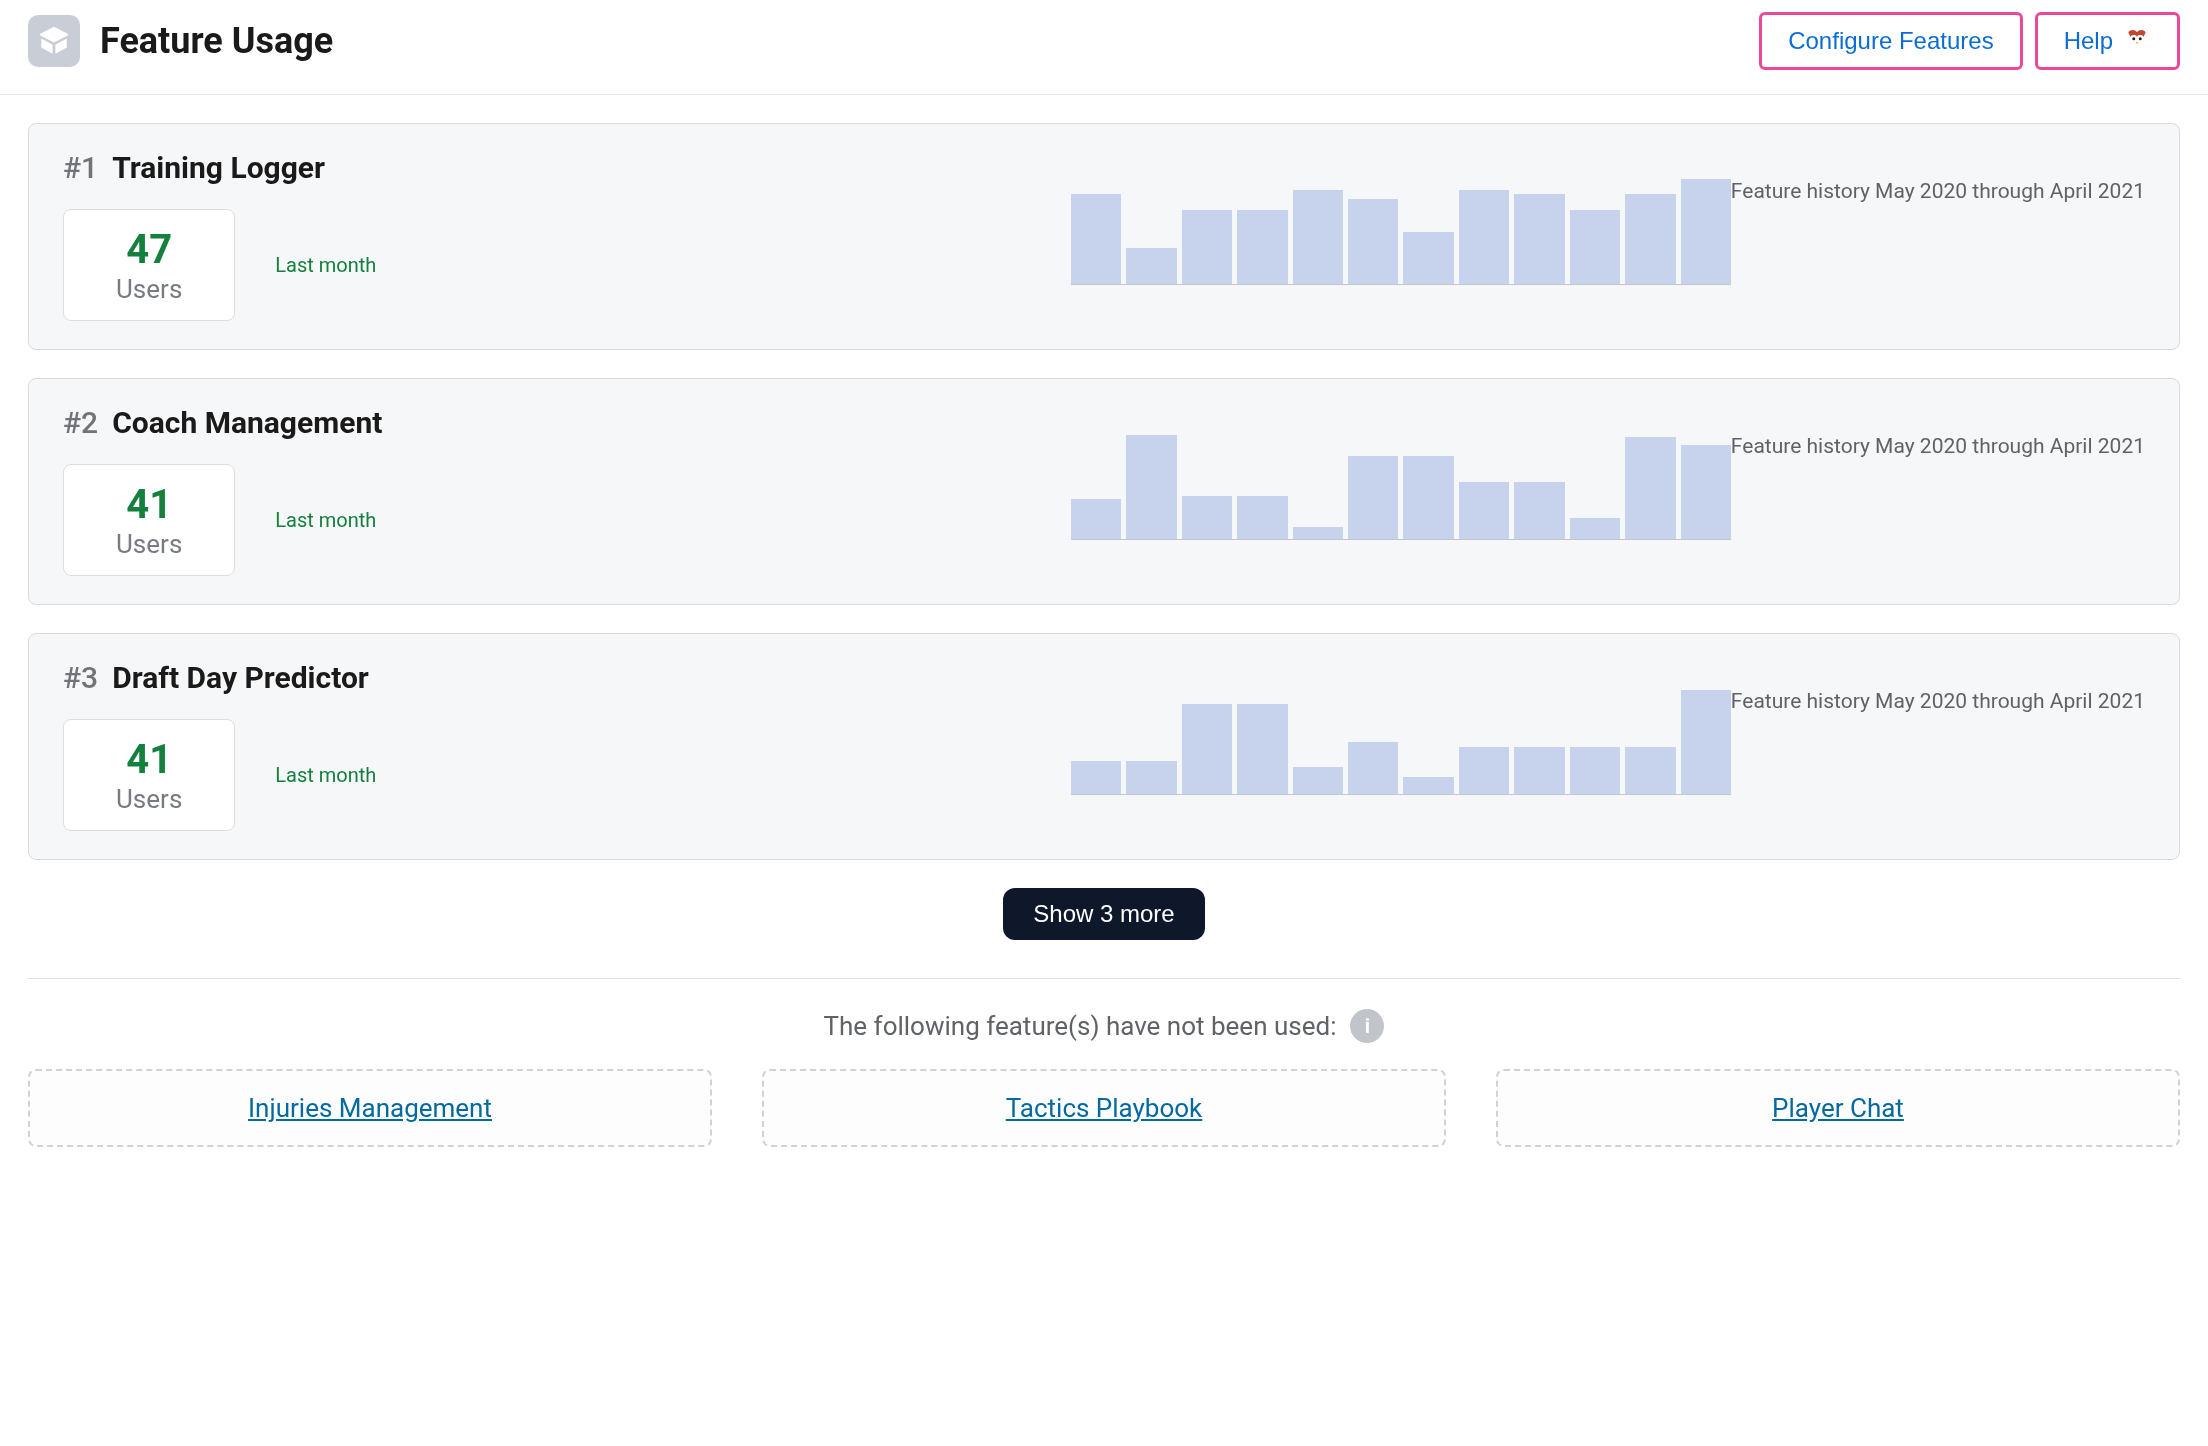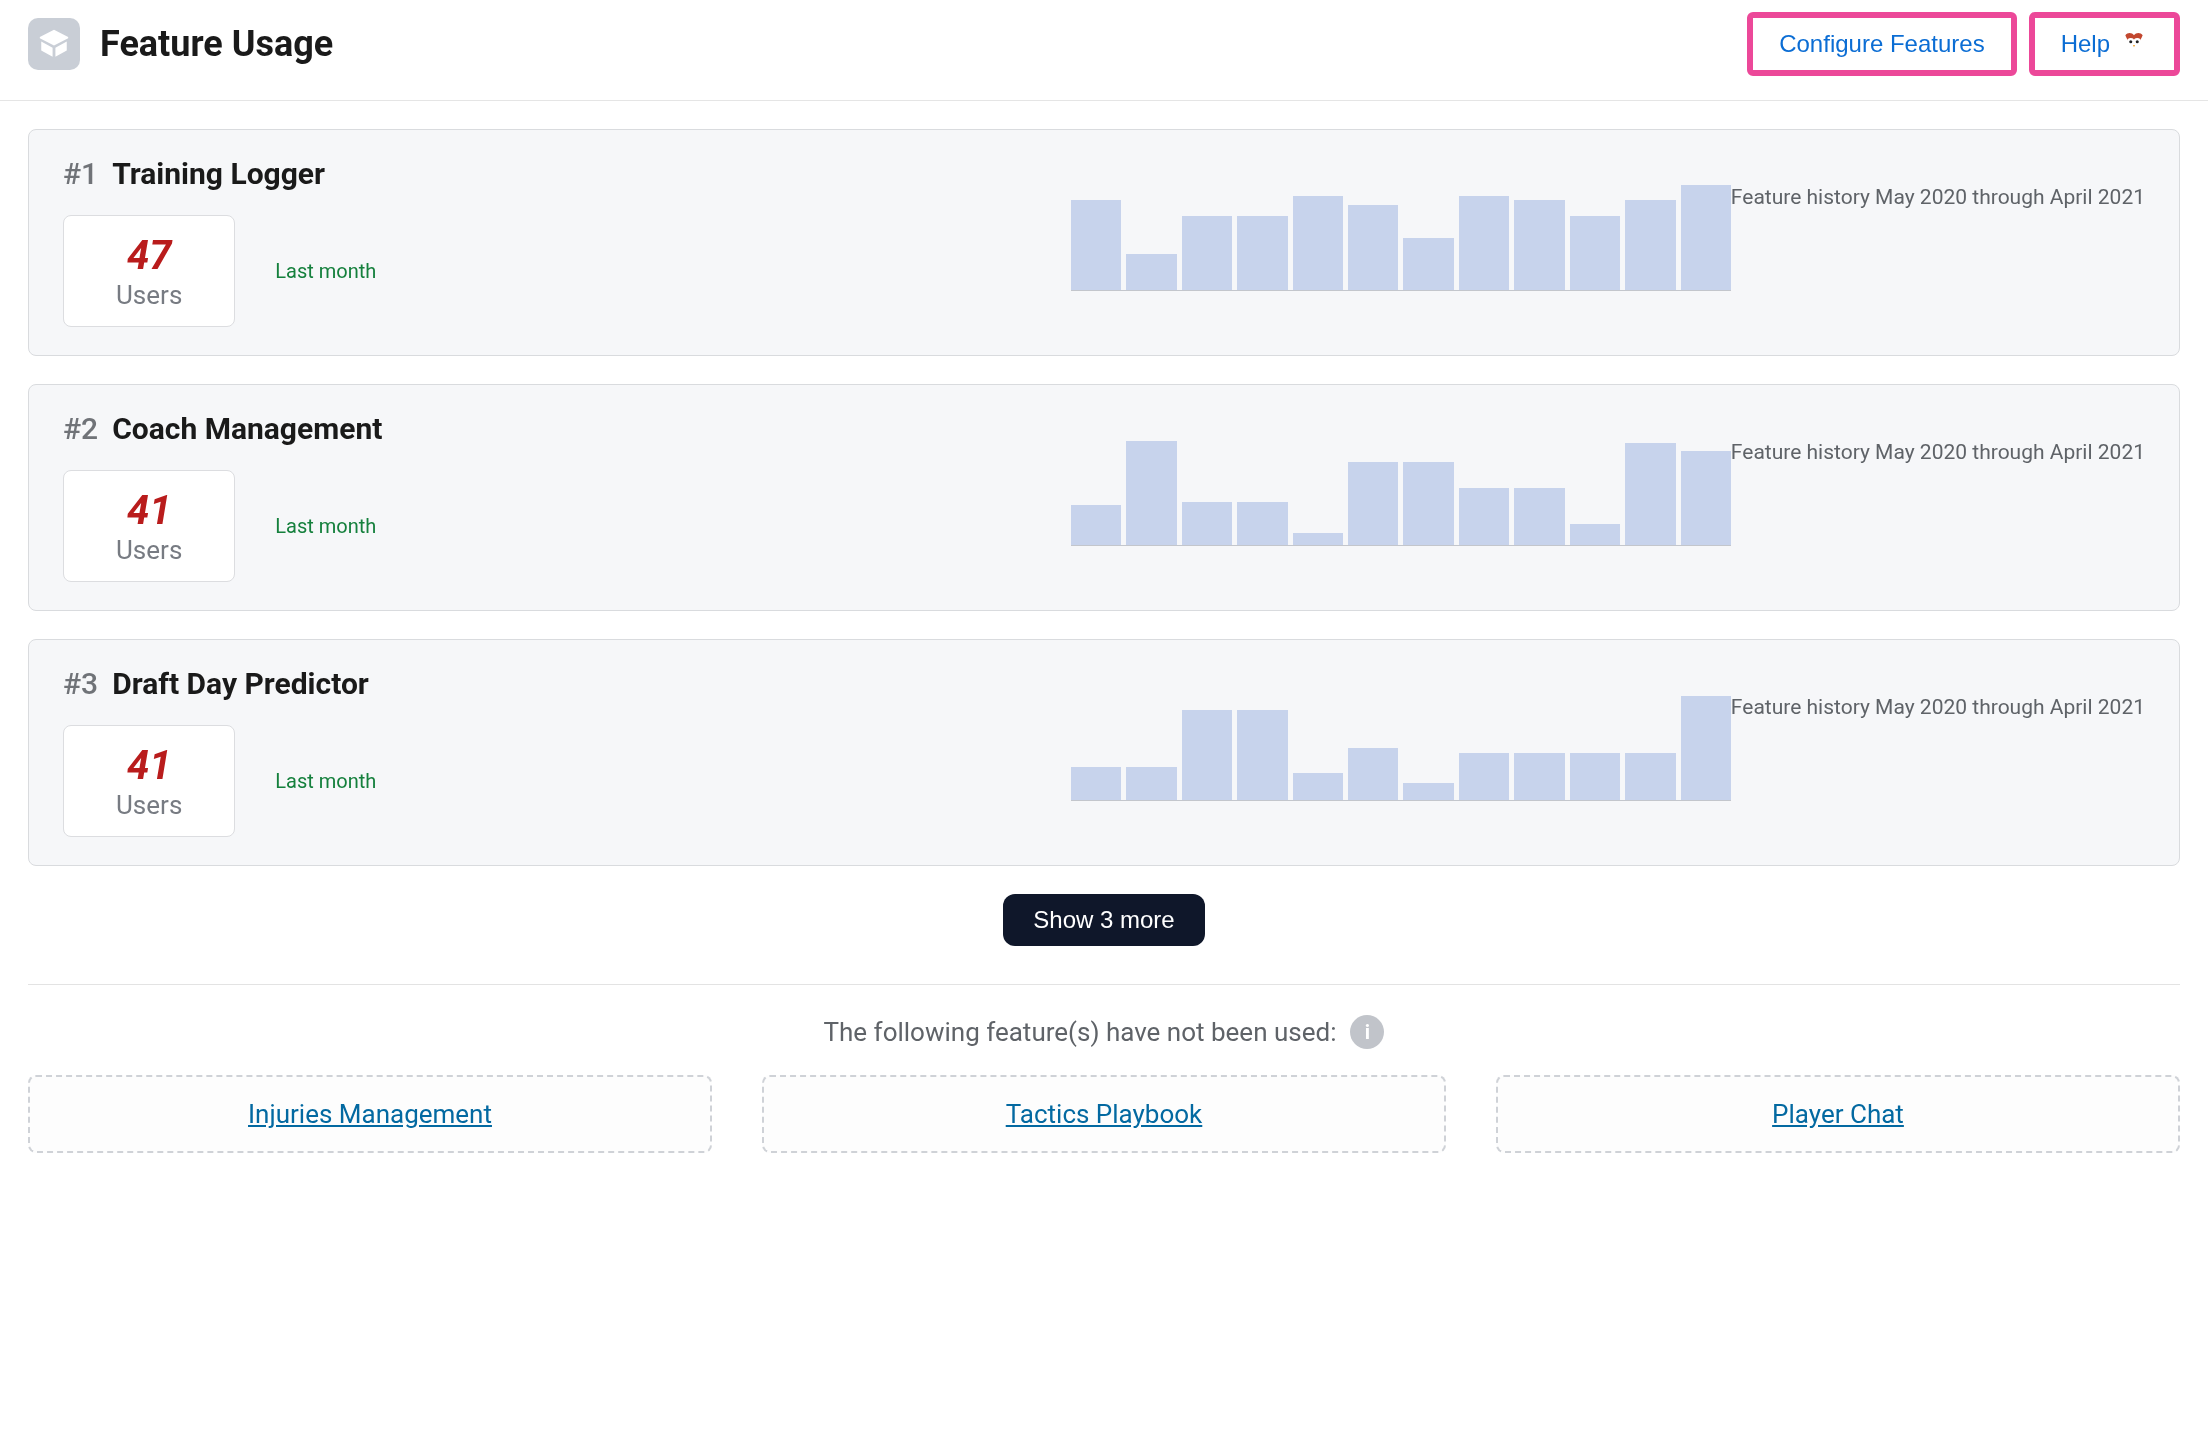--- a/index.html
+++ b/index.html
@@ -20,21 +20,21 @@
   .app-icon {
     width: 52px; height: 52px;
     background: #c9ced6;
     border-radius: 10px;
     display: flex; align-items: center; justify-content: center;
   }
   .app-icon svg { width: 34px; height: 34px; fill: #ffffff; }
   .page-title { font-size: 36px; font-weight: 700; color: #1a1a1a; }
   .header-right { display: flex; gap: 12px; align-items: center; }
   .btn {
-    border: 6px solid #ec4899;
+    border: 3px solid #ec4899;
     background: #fff;
     border-radius: 6px;
     padding: 12px 26px;
     font-size: 24px;
     color: #0b6dd4;
     cursor: pointer;
     display: inline-flex;
     align-items: center;
     gap: 10px;
   }
@@ -59,21 +59,21 @@
   .rank { font-size: 30px; color: #707378; font-weight: 500; }
   .feature-name { font-size: 30px; font-weight: 700; color: #1a1a1a; }
   .stats-row { display: flex; align-items: center; gap: 40px; }
   .user-box {
     background: #ffffff;
     border: 1px solid #dcdde0;
     border-radius: 8px;
     padding: 18px 52px 16px 52px;
     text-align: center;
   }
-  .user-count { font-size: 40px; font-weight: 700; color: #b91c1c; line-height: 1.1; font-style: italic; }
+  .user-count { font-size: 40px; font-weight: 700; color: #15803d; line-height: 1.1; }
   .user-label { font-size: 26px; color: #777b82; margin-top: 2px; }
   .last-month { font-size: 20px; color: #15803d; }
   .card-right { display: flex; align-items: flex-start; }
   .sparkline {
     display: flex;
     align-items: flex-end;
     gap: 5px;
     height: 106px;
     border-bottom: 1px solid #c3c6cc;
     padding-bottom: 0;

